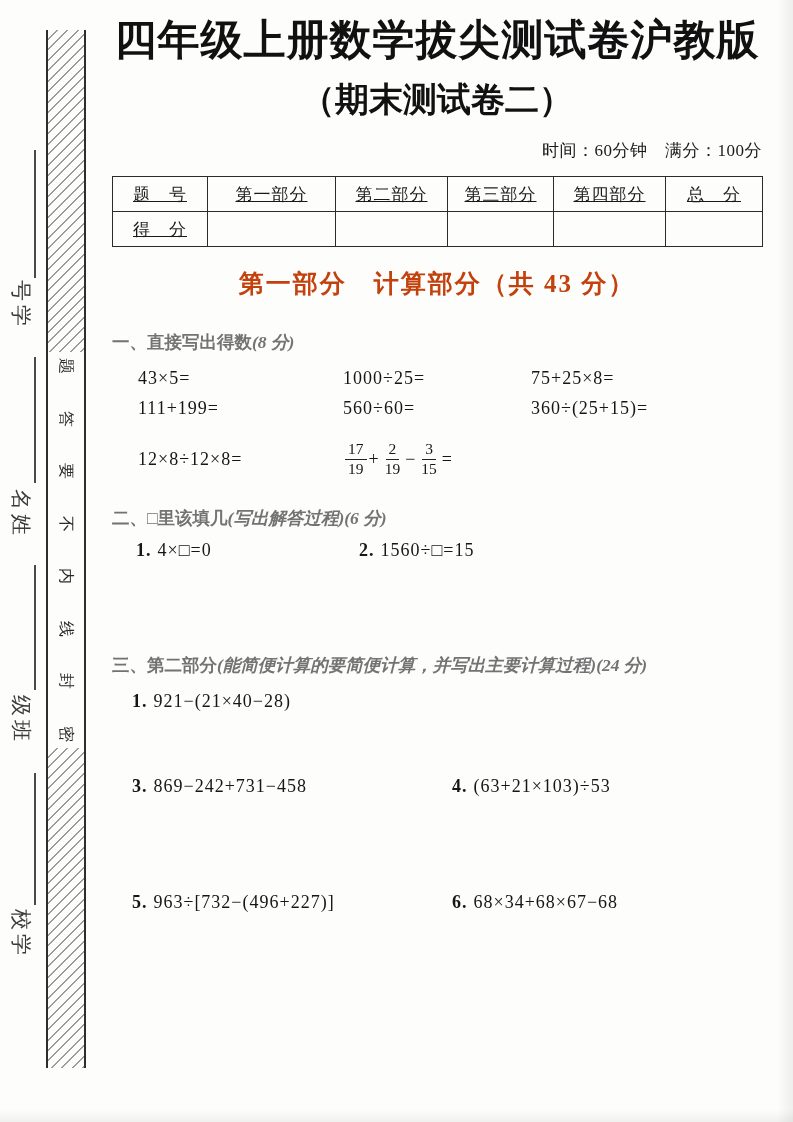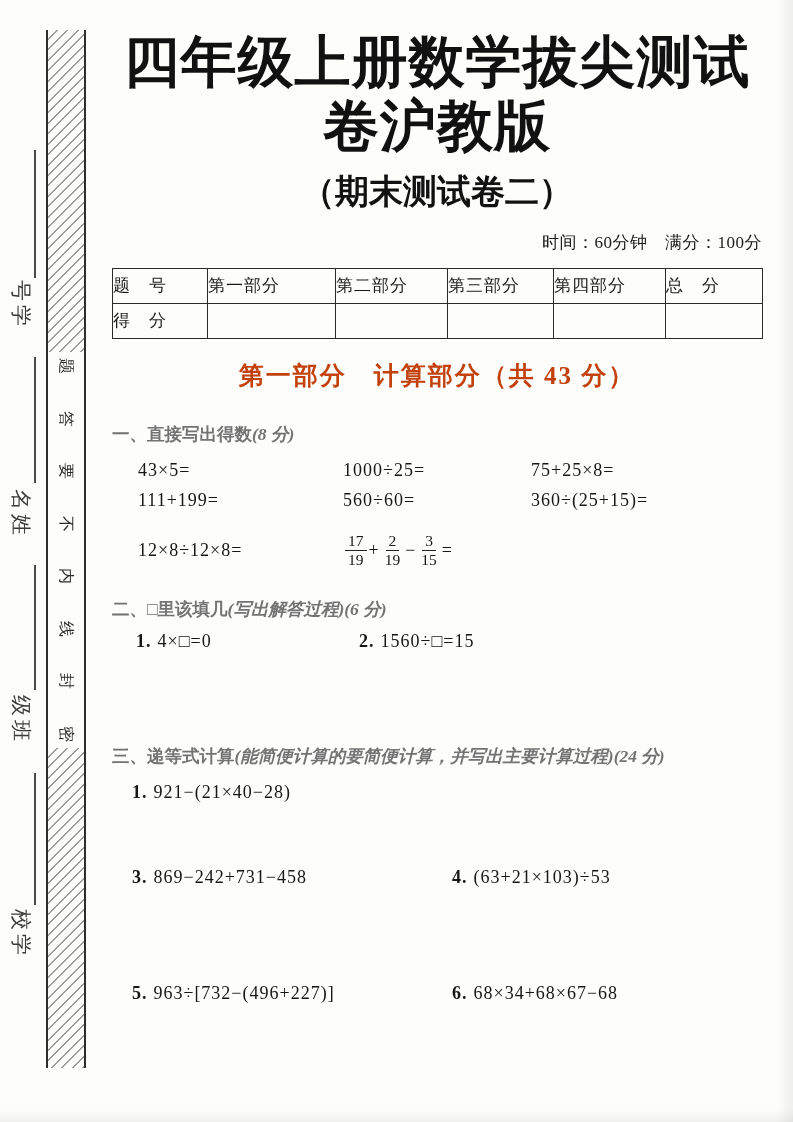--- a/index.html
+++ b/index.html
@@ -38,34 +38,34 @@
     position:absolute; left:6px; width:28px; display:flex; flex-direction:column;
     align-items:center; font-size:21px; color:#3a3a38; line-height:1.2;
     font-family:"DejaVu Serif",serif;
   }
   .field-chars span{ transform:rotate(90deg); display:block; }
 
   
   .main{ position:absolute; left:112px; top:0; width:650px; }
 
   .title{
-    margin-top:30px; text-align:center; font-size:56px; font-weight:bold;
+    margin-top:19px; text-align:center; font-size:42px; font-weight:bold;
     letter-spacing:1px; line-height:1.15; color:#111;
-    font-family:Liberation Serif, serif;
+    font-family:Liberation Mono, monospace;
   }
   .subtitle{
     margin-top:10px; text-align:center; font-size:34px; font-weight:bold;
     color:#111; font-family:"Liberation Sans","DejaVu Sans",sans-serif;
   }
   .meta{ margin-top:16px; text-align:right; font-size:17px; letter-spacing:0.5px; color:#1a1a1a; }
 
   table.score{ margin-top:14px; width:100%; border-collapse:collapse; table-layout:fixed; }
   table.score td{
-    border:1.6px solid #2b2b2b; height:35px; text-align:left;
-    font-size:17px; letter-spacing:1px; color:#191919;
+    border:1.6px solid #2b2b2b; height:35px; text-align:center;
+    font-size:17px; letter-spacing:1px; color:#191919;text-decoration:underline;
   }
 
   .section-title{
     margin-top:20px; text-align:center; font-size:25px; font-weight:bold;
     letter-spacing:2px; color:#c2410c;
   }
 
   .q-heading{ margin-top:30px; font-size:17.5px; font-weight:bold; color:#737373;
     font-family:"Liberation Sans","DejaVu Sans",sans-serif; }
   .q-heading .note{ font-weight:bold; font-family:"Liberation Serif",serif; font-style:italic; }
@@ -206,21 +206,21 @@
 
     <div class="q-heading q2-heading">
       <span>二、□里该填几</span><span class="note">(写出解答过程)(6 分)</span>
     </div>
     <div class="q2-grid">
       <span class="expr"><span class="no">1.</span><span>4×□=0</span></span>
       <span class="expr"><span class="no">2.</span><span>1560÷□=15</span></span>
     </div>
 
     <div class="q-heading q3-heading">
-      <span>三、递等式计算</span><span class="note">(能简便计算的要简便计算，并写出主要计算过程)(24 分)</span>
+      <span>三、第二部分</span><span class="note">(能简便计算的要简便计算，并写出主要计算过程)(24 分)</span>
     </div>
     <div class="q3-row q3-r1">
       <span class="expr"><span class="no">1.</span><span>921−(21×40−28)</span></span>
     </div>
     <div class="q3-row q3-r2">
       <span class="expr"><span class="no">3.</span><span>869−242+731−458</span></span>
       <span class="expr"><span class="no">4.</span><span>(63+21×103)÷53</span></span>
     </div>
     <div class="q3-row q3-r3">
       <span class="expr"><span class="no">5.</span><span>963÷[732−(496+227)]</span></span>

